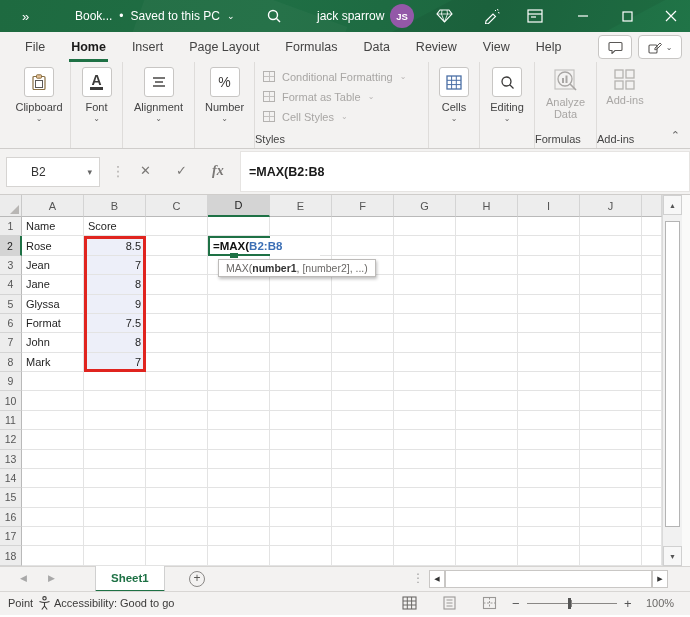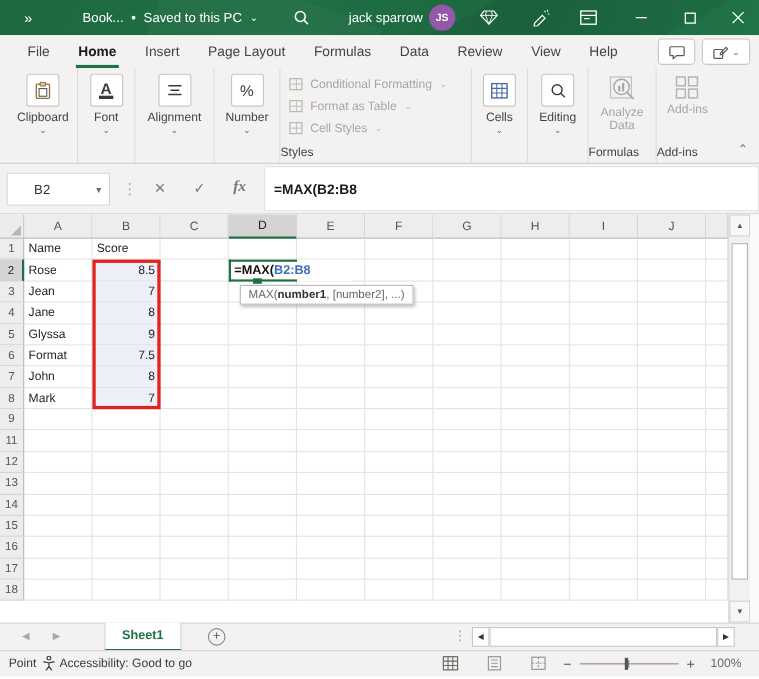--- a/index.html
+++ b/index.html
@@ -466,20 +466,34 @@
           <div class="gcell"></div>
           <div class="gcell"></div>
           <div class="gcell"></div>
           <div class="gcell"></div>
           <div class="gcell"></div>
           <div class="gcell"></div>
           <div class="gcell"></div>
           <div class="gcell partial"></div>
         </div>
         <div class="grow">
+          <div class="rhead">10</div>
+          <div class="gcell"></div>
+          <div class="gcell"></div>
+          <div class="gcell"></div>
+          <div class="gcell"></div>
+          <div class="gcell"></div>
+          <div class="gcell"></div>
+          <div class="gcell"></div>
+          <div class="gcell"></div>
+          <div class="gcell"></div>
+          <div class="gcell"></div>
+          <div class="gcell partial"></div>
+        </div>
+        <div class="grow">
           <div class="rhead">11</div>
           <div class="gcell"></div>
           <div class="gcell"></div>
           <div class="gcell"></div>
           <div class="gcell"></div>
           <div class="gcell"></div>
           <div class="gcell"></div>
           <div class="gcell"></div>
           <div class="gcell"></div>
           <div class="gcell"></div>

